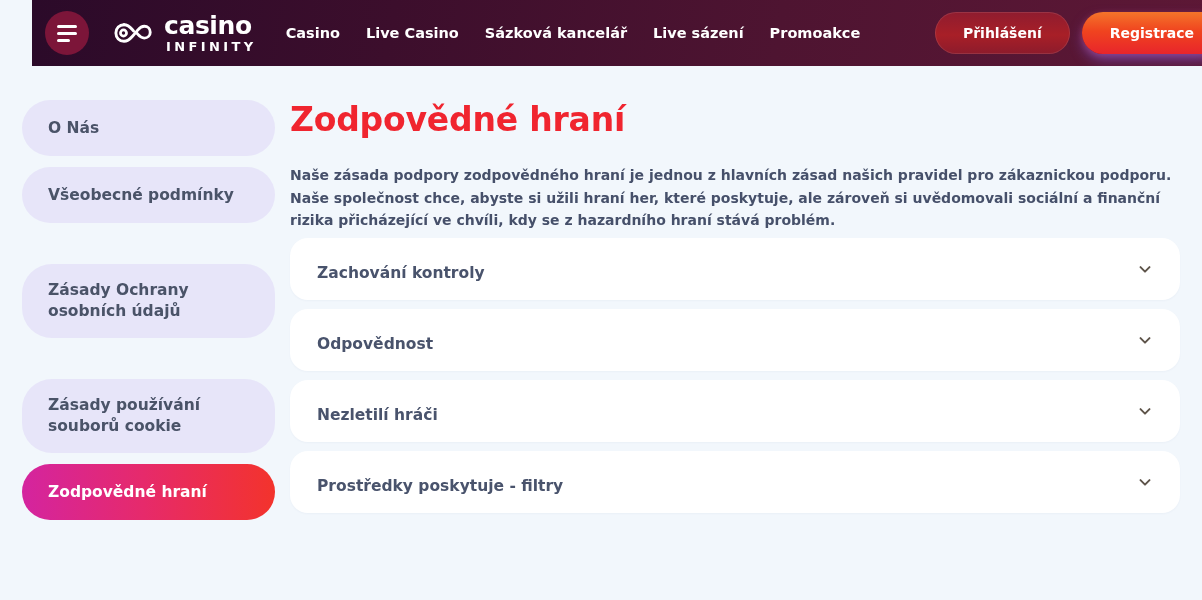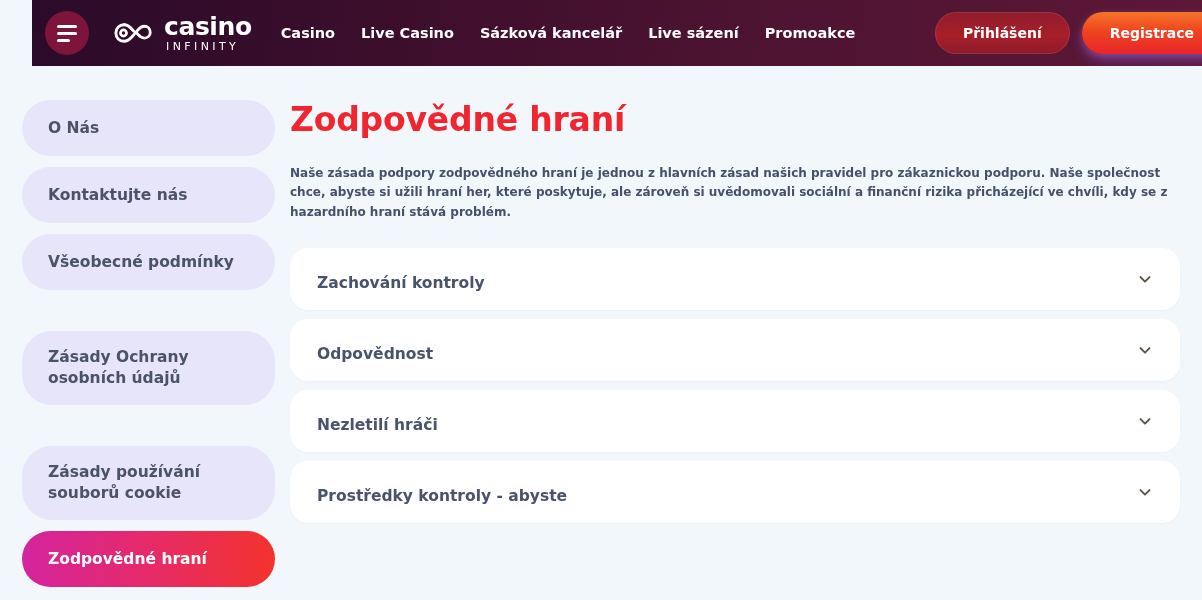--- a/index.html
+++ b/index.html
@@ -47,23 +47,23 @@
   .logo-text { display: flex; flex-direction: column; line-height: 1; }
   .logo-word {
     color: #fff;
     font-size: 25px;
     font-weight: 700;
     letter-spacing: -0.4px;
     font-family: "DejaVu Sans", sans-serif;
   }
   .logo-sub {
     color: #fff;
-    font-size: 11px;
+    font-size: 13px;
     letter-spacing: 3.4px;
-    font-weight: 400;
+    font-weight: 700;
     margin-top: 2px;
     margin-left: 2px;
   }
 
   .nav {
     display: flex; align-items: center;
     gap: 26px;
     margin-left: 29px;
     flex: 0 0 auto;
   }
@@ -150,24 +150,24 @@
   }
   .page-title {
     color: #f0252f;
     font-size: 33px;
     font-weight: 700;
     letter-spacing: -0.2px;
     margin-bottom: 25px;
   }
   .intro {
     color: #46506a;
-    font-size: 12px;
+    font-size: 14px;
     font-weight: 700;
     line-height: 1.62;
-    margin-bottom: 26px;
+    margin-bottom: 6px;
     max-width: 900px;
   }
 
   .accordion { display: flex; flex-direction: column; gap: 9px; }
   .acc-item {
     background: #ffffff;
     border-radius: 18px;
     height: 62px;
     display: flex;
     align-items: center;
@@ -228,23 +228,20 @@
   </div>
 </div>
 
 <div class="page">
 
   <aside class="sidebar">
     <div class="side-item">
       <span>O Nás</span>
     </div>
     <div class="side-item">
-      <span>Kontaktujte nás</span>
-    </div>
-    <div class="side-item">
       <span>Všeobecné podmínky</span>
     </div>
     <div class="side-item tall">
       <span>Zásady Ochrany osobních údajů</span>
     </div>
     <div class="side-item tall">
       <span>Zásady používání souborů cookie</span>
     </div>
     <div class="side-item active">
       <span>Zodpovědné hraní</span>
@@ -279,21 +276,21 @@
       <div class="acc-item">
         <span class="acc-title">Nezletilí hráči</span>
         <span class="chev">
           <svg viewBox="0 0 24 24" width="18" height="18" aria-hidden="true">
             <path d="M6 9.5 L12 15.5 L18 9.5" fill="none" stroke="#5d5349" stroke-width="2.6" stroke-linecap="round" stroke-linejoin="round"></path>
           </svg>
         </span>
       </div>
 
       <div class="acc-item">
-        <span class="acc-title">Prostředky kontroly - abyste</span>
+        <span class="acc-title">Prostředky poskytuje - filtry</span>
         <span class="chev">
           <svg viewBox="0 0 24 24" width="18" height="18" aria-hidden="true">
             <path d="M6 9.5 L12 15.5 L18 9.5" fill="none" stroke="#5d5349" stroke-width="2.6" stroke-linecap="round" stroke-linejoin="round"></path>
           </svg>
         </span>
       </div>
 
     </div>
   </main>
 </div>

